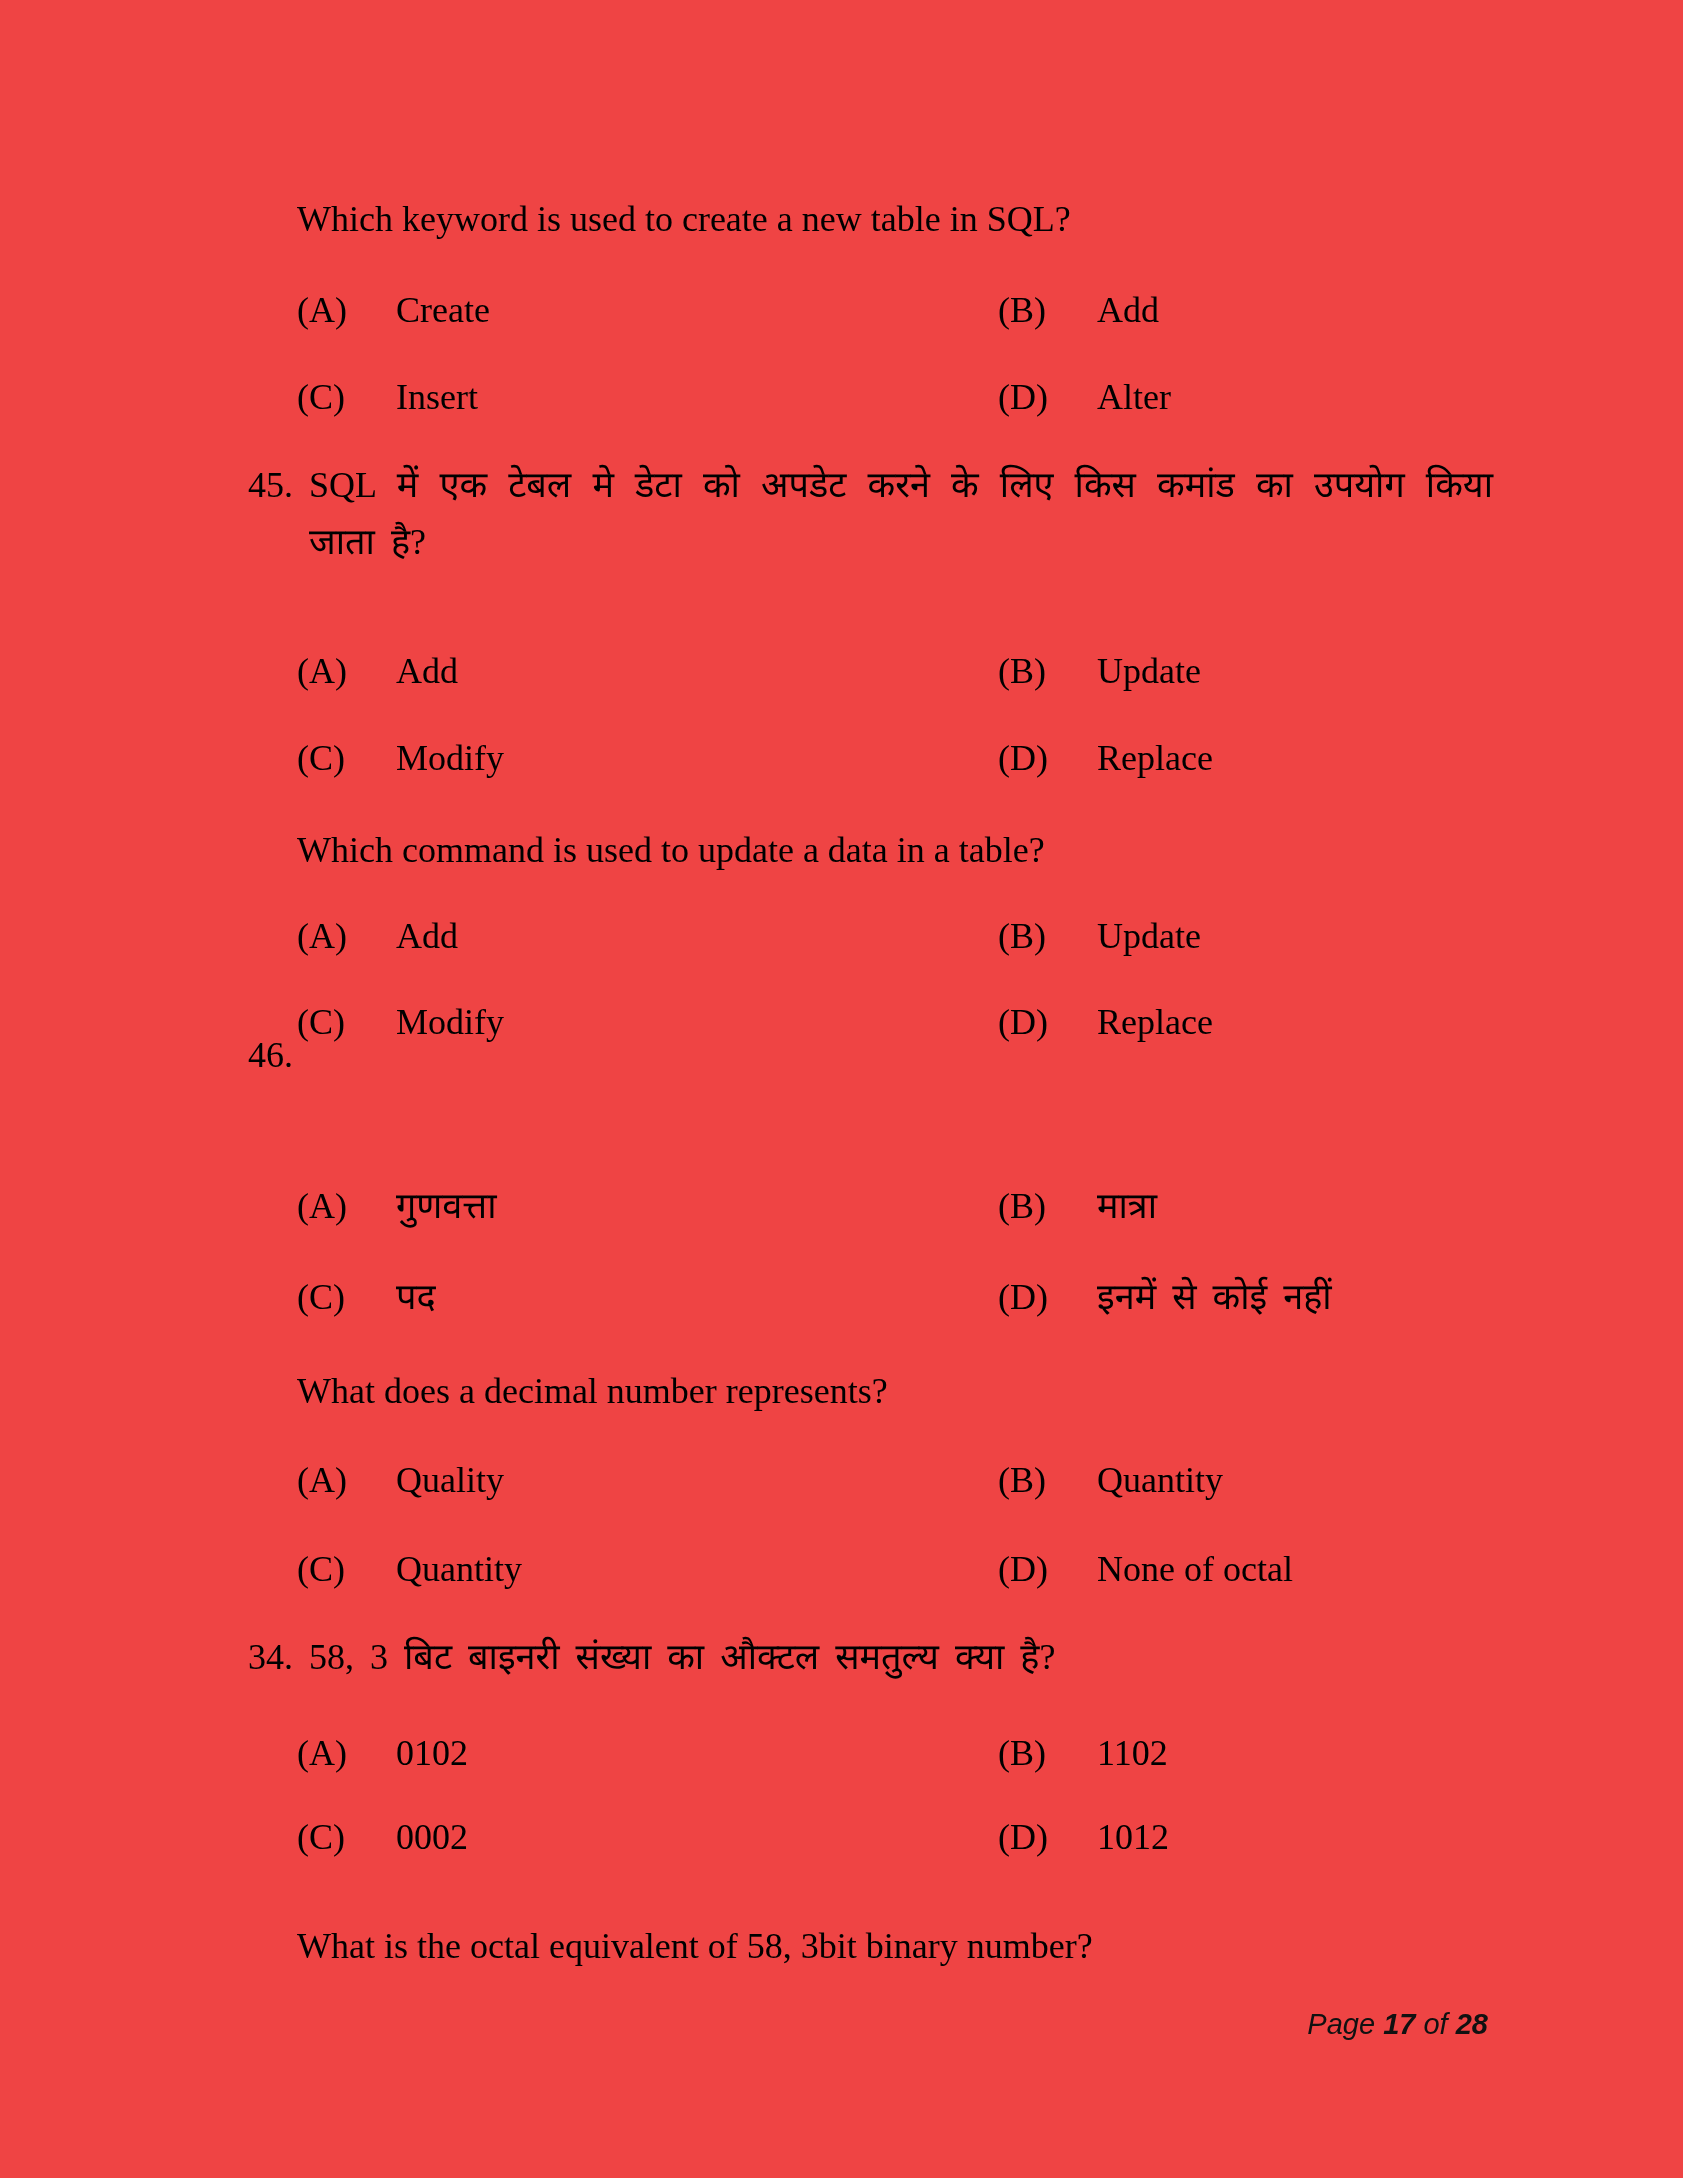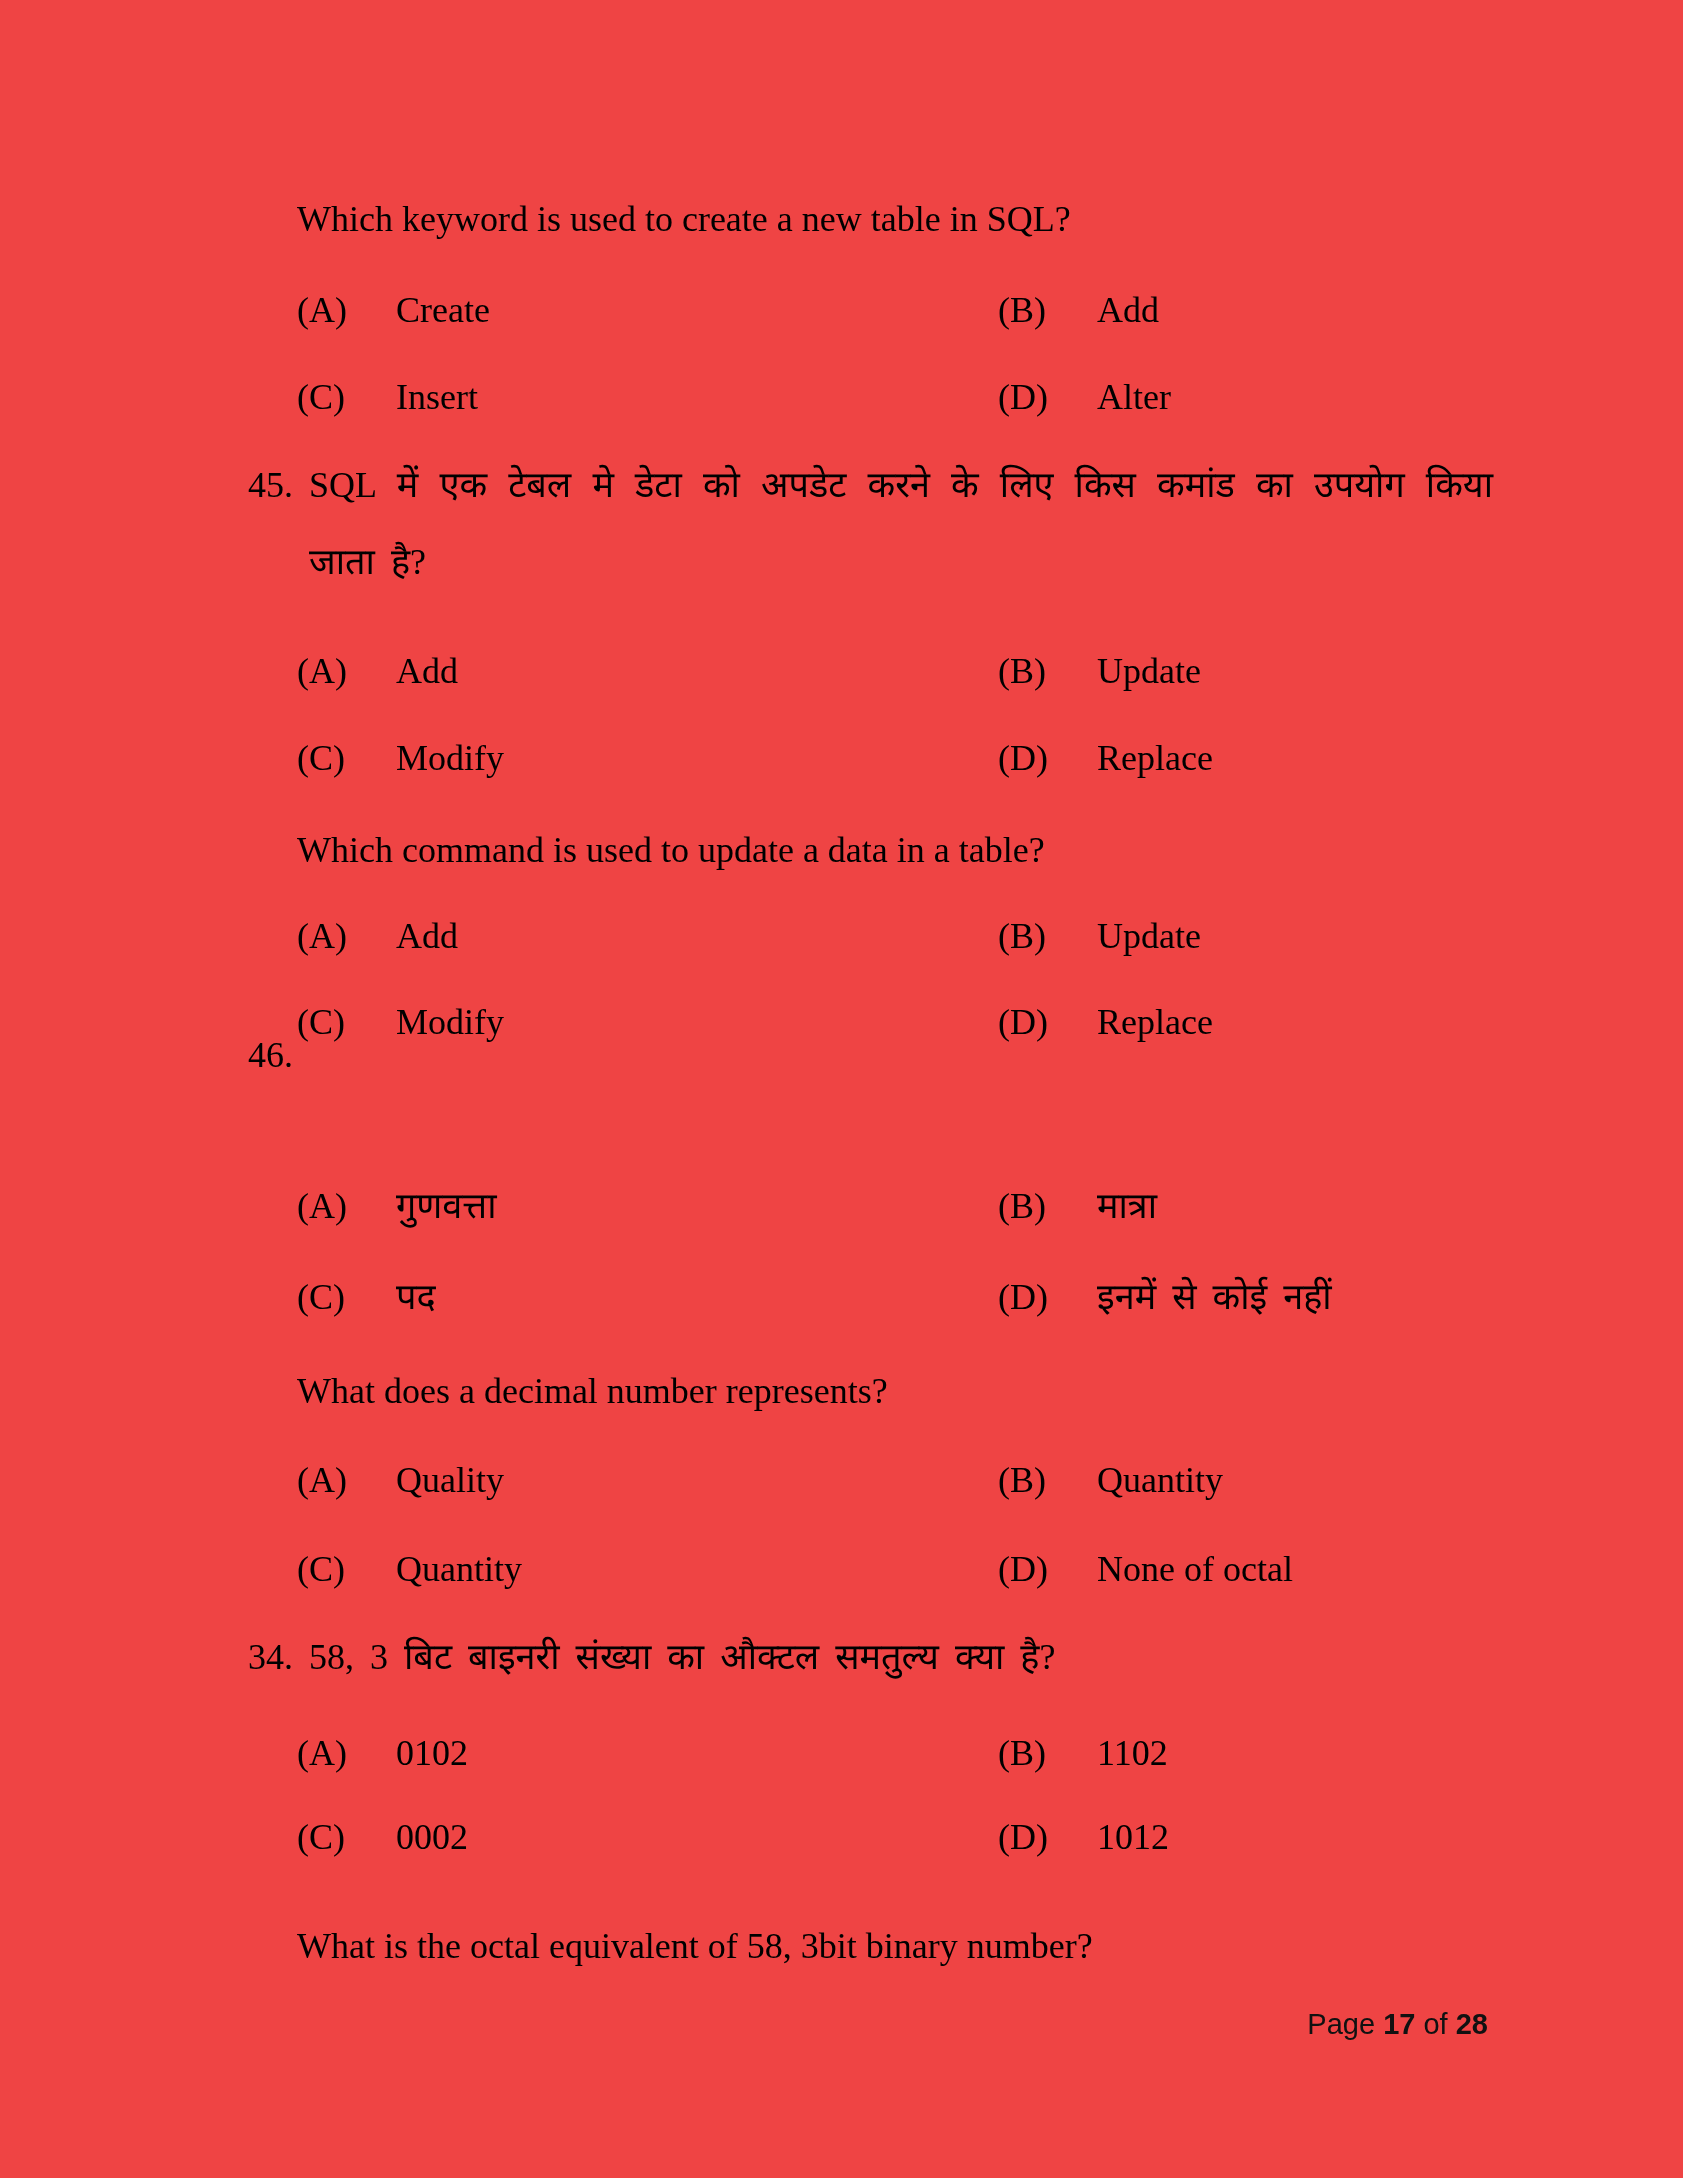--- a/index.html
+++ b/index.html
@@ -52,20 +52,21 @@
 
   .footer {
     position: absolute;
     top: 2004px;
     right: 195px;
     height: 40px;
     line-height: 40px;
     font-family: "Liberation Sans", "DejaVu Sans", sans-serif;
     font-size: 29px;
     color: #111111;
+    font-style: italic;
   }
   .footer .bold { font-weight: 700; }
   .footer span { position: static; }
 </style>
 </head>
 <body>
 
 <div class="page">
 
   <div class="row" style="top:196px">
@@ -81,21 +82,21 @@
     <span class="lblA">(C)</span>
     <span class="txtA">Insert</span>
     <span class="lblB">(D)</span>
     <span class="txtB">Alter</span>
   </div>
 
   <div class="row" style="top:462px">
     <span class="q-num">45.</span>
     <div class="justify-line hi">SQL में एक टेबल मे  डेटा को अपडेट करने के लिए किस कमांड का उपयोग किया</div>
   </div>
-  <div class="row" style="top:539px">
+  <div class="row" style="top:519px">
     <span class="q-text-hi hi">जाता है?</span>
   </div>
   <div class="row" style="top:648px">
     <span class="lblA">(A)</span>
     <span class="txtA">Add</span>
     <span class="lblB">(B)</span>
     <span class="txtB">Update</span>
   </div>
   <div class="row" style="top:735px">
     <span class="lblA">(C)</span>

